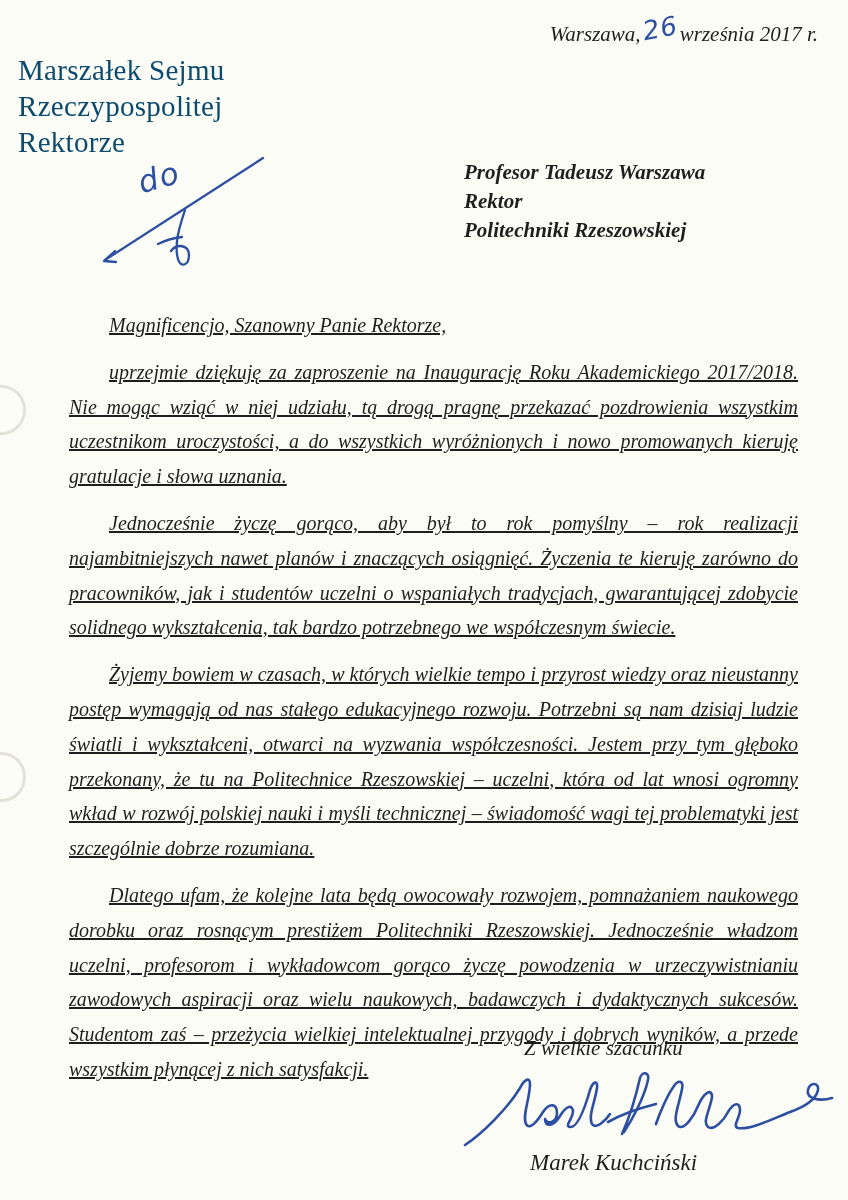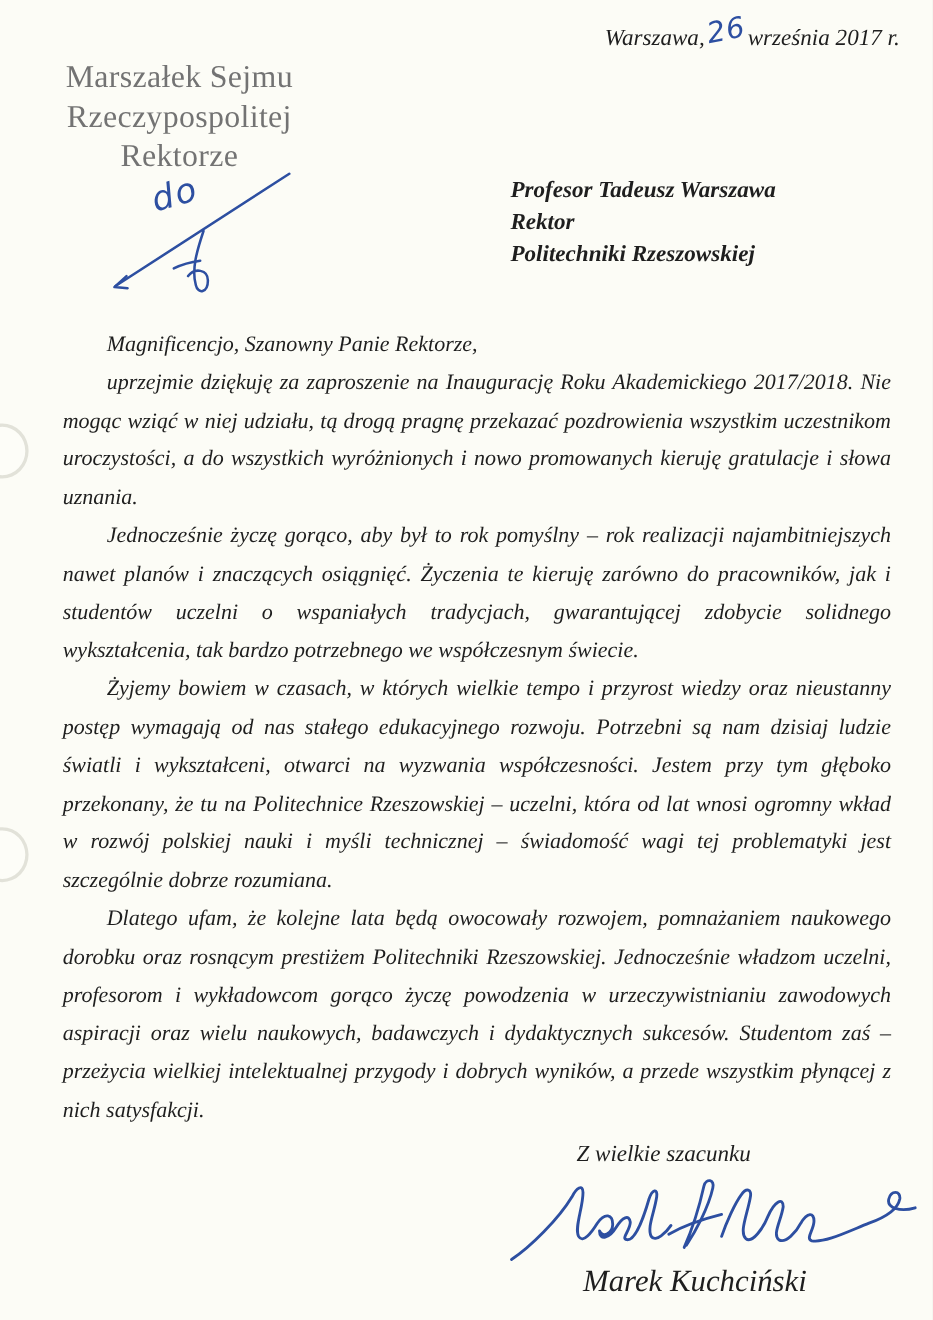--- a/index.html
+++ b/index.html
@@ -28,22 +28,22 @@
     font-family:"DejaVu Sans",sans-serif;
     font-style:italic;font-size:26px;line-height:1;
     display:inline-block;
     transform:rotate(-11deg) translateY(-7px);
     margin:0 1px 0 3px;
     letter-spacing:1px;
   }
   
   .letterhead{
     position:absolute;top:52px;left:18px;width:290px;
-    text-align:center;font-size:29px;line-height:36px;
-    color:#737373;letter-spacing:.3px;
+    font-size:29px;line-height:36px;
+    color:#0c4a6e;letter-spacing:.3px;
   }
   
   .handmark{position:absolute;top:148px;left:85px;width:215px;height:140px;}
   .handmark path{stroke:var(--ink-blue,#2d4fa1);stroke-width:2.3;fill:none;stroke-linecap:round;stroke-linejoin:round;}
   .hand-note{
     position:absolute;top:162px;left:138px;
     color:var(--ink-blue,#2d4fa1);
     font-family:"DejaVu Sans",sans-serif;
     font-style:italic;font-size:31px;line-height:1;
     transform:rotate(-16deg);
@@ -54,32 +54,32 @@
     position:absolute;top:158px;left:464px;
     font-style:italic;font-weight:bold;
     font-size:21px;line-height:29px;
   }
   
   .body{
     position:absolute;top:296px;left:57px;width:753px;
     font-style:italic;font-size:20px;line-height:34.8px;
     text-align:justify;
   }
-  .body p{margin:0;text-indent:40px;}
+  .body p{margin:12px;text-indent:40px;text-decoration:underline;}
   .body p.salutation{text-align:left;}
   
   .closing{
     position:absolute;top:1036px;left:524px;
     font-style:italic;font-size:21px;
   }
   .signature{position:absolute;top:1064px;left:460px;width:378px;height:92px;}
   .signature path{stroke:var(--ink-blue,#2d4fa1);stroke-width:2.6;fill:none;stroke-linecap:round;stroke-linejoin:round;}
   .signer{
     position:absolute;top:1150px;left:530px;
-    font-style:italic;font-size:28px;
+    font-style:italic;font-size:23px;
   }
   
   .hole{
     position:absolute;left:-22px;width:42px;height:44px;
     border-radius:50%;
     border:3px solid #e2e2d9;
     background:#fdfdf8;
   }
   .hole.h1{top:385px;}
   .hole.h2{top:752px;}

